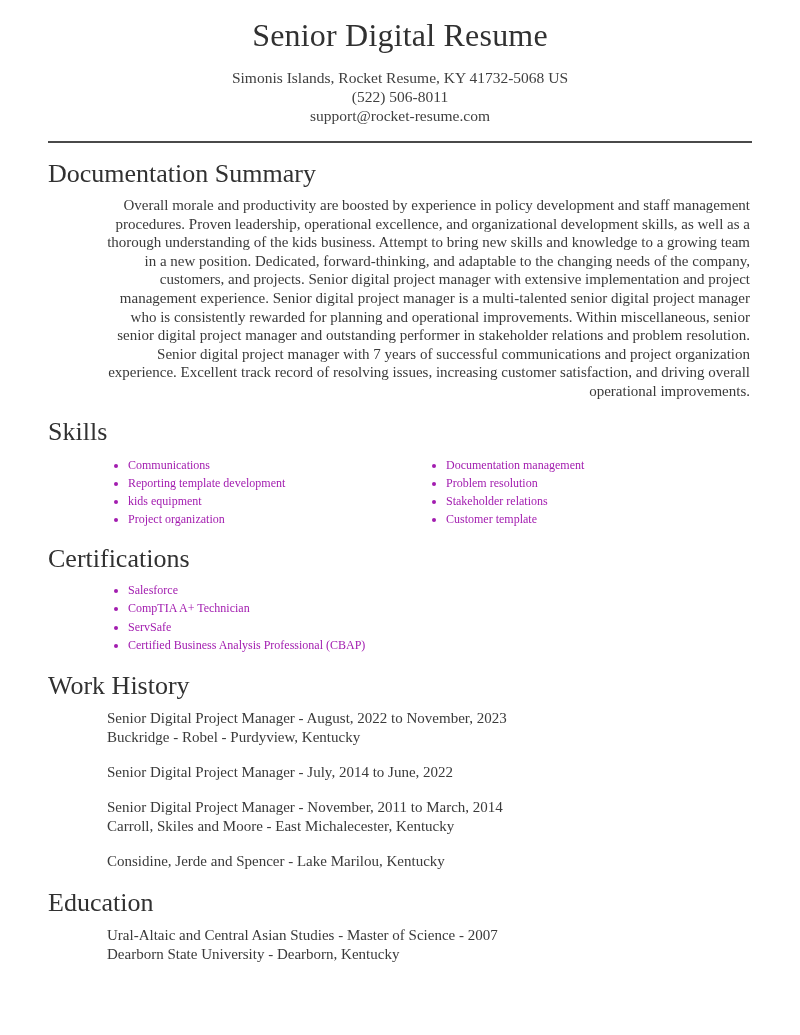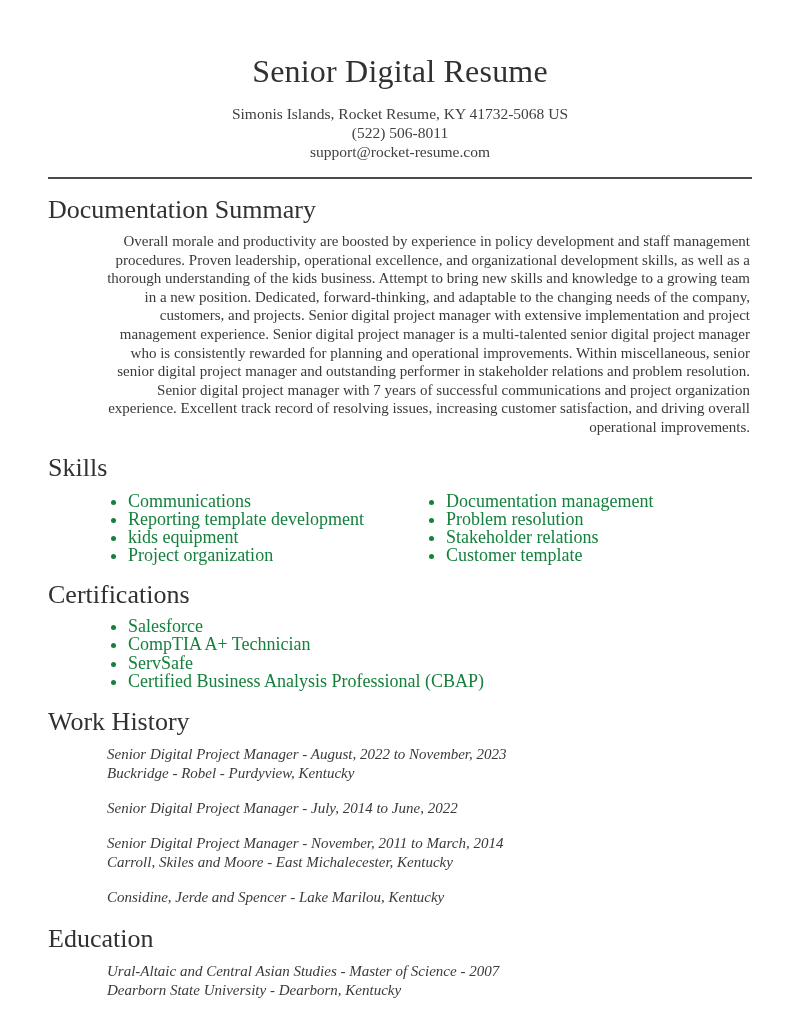--- a/index.html
+++ b/index.html
@@ -2,21 +2,21 @@
 <html><head>
 <meta charset="utf-8">
 <style>
   * { margin: 0; padding: 0; box-sizing: border-box; }
   html, body { background: #ffffff; }
   .page {
     width: 800px;
     height: 1035px;
     overflow: hidden;
     background: #ffffff;
-    padding: 52px 48px 0 48px;
+    padding: 16px 48px 0 48px;
     font-family: "Liberation Serif", "DejaVu Serif", serif;
     color: #3a3a3a;
   }
   
   .resume-header { text-align: center; }
   h1.title {
     font-size: 32px;
     font-weight: normal;
     color: #313131;
     line-height: 38px;
@@ -58,33 +58,32 @@
   }
   .bullet-list {
     list-style: disc;
     padding-left: 21px;
     margin-top: 2px;
   }
   .skills-columns .col-1 { width: 318px; flex: 0 0 auto; }
   .skills-columns .col-2 { flex: 0 0 auto; }
   .bullet-list li {
     line-height: 18px;
-    font-size: 18px;
-    color: #15803d;
+    font-size: 12px;
+    color: #a21caf;
   }
   .cert-list { margin-left: 59px; margin-top: 4px; }
   .cert-list li { line-height: 18.5px; }
   .entry {
     margin-left: 59px;
     font-size: 15px;
     line-height: 19px;
     margin-top: 8px;
     margin-bottom: 16px;
     color: #3a3a3a;
-    font-style: italic;
   }
   .entry p { font-size: 15px; line-height: 19px; }
 </style>
 </head>
 <body>
 
 <div class="page">
 
   <header class="resume-header">
     <h1 class="title">Senior Digital Resume</h1>

